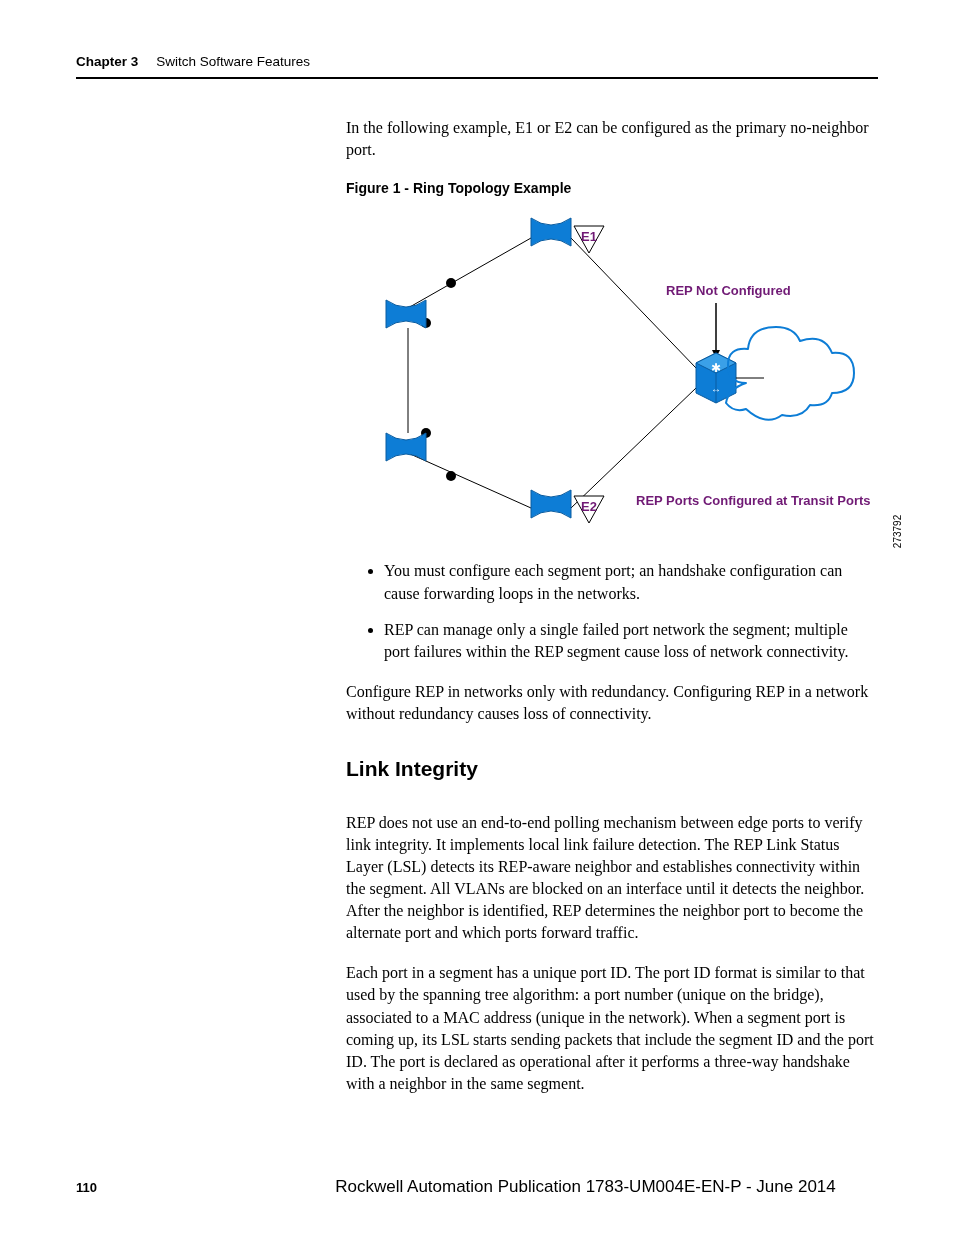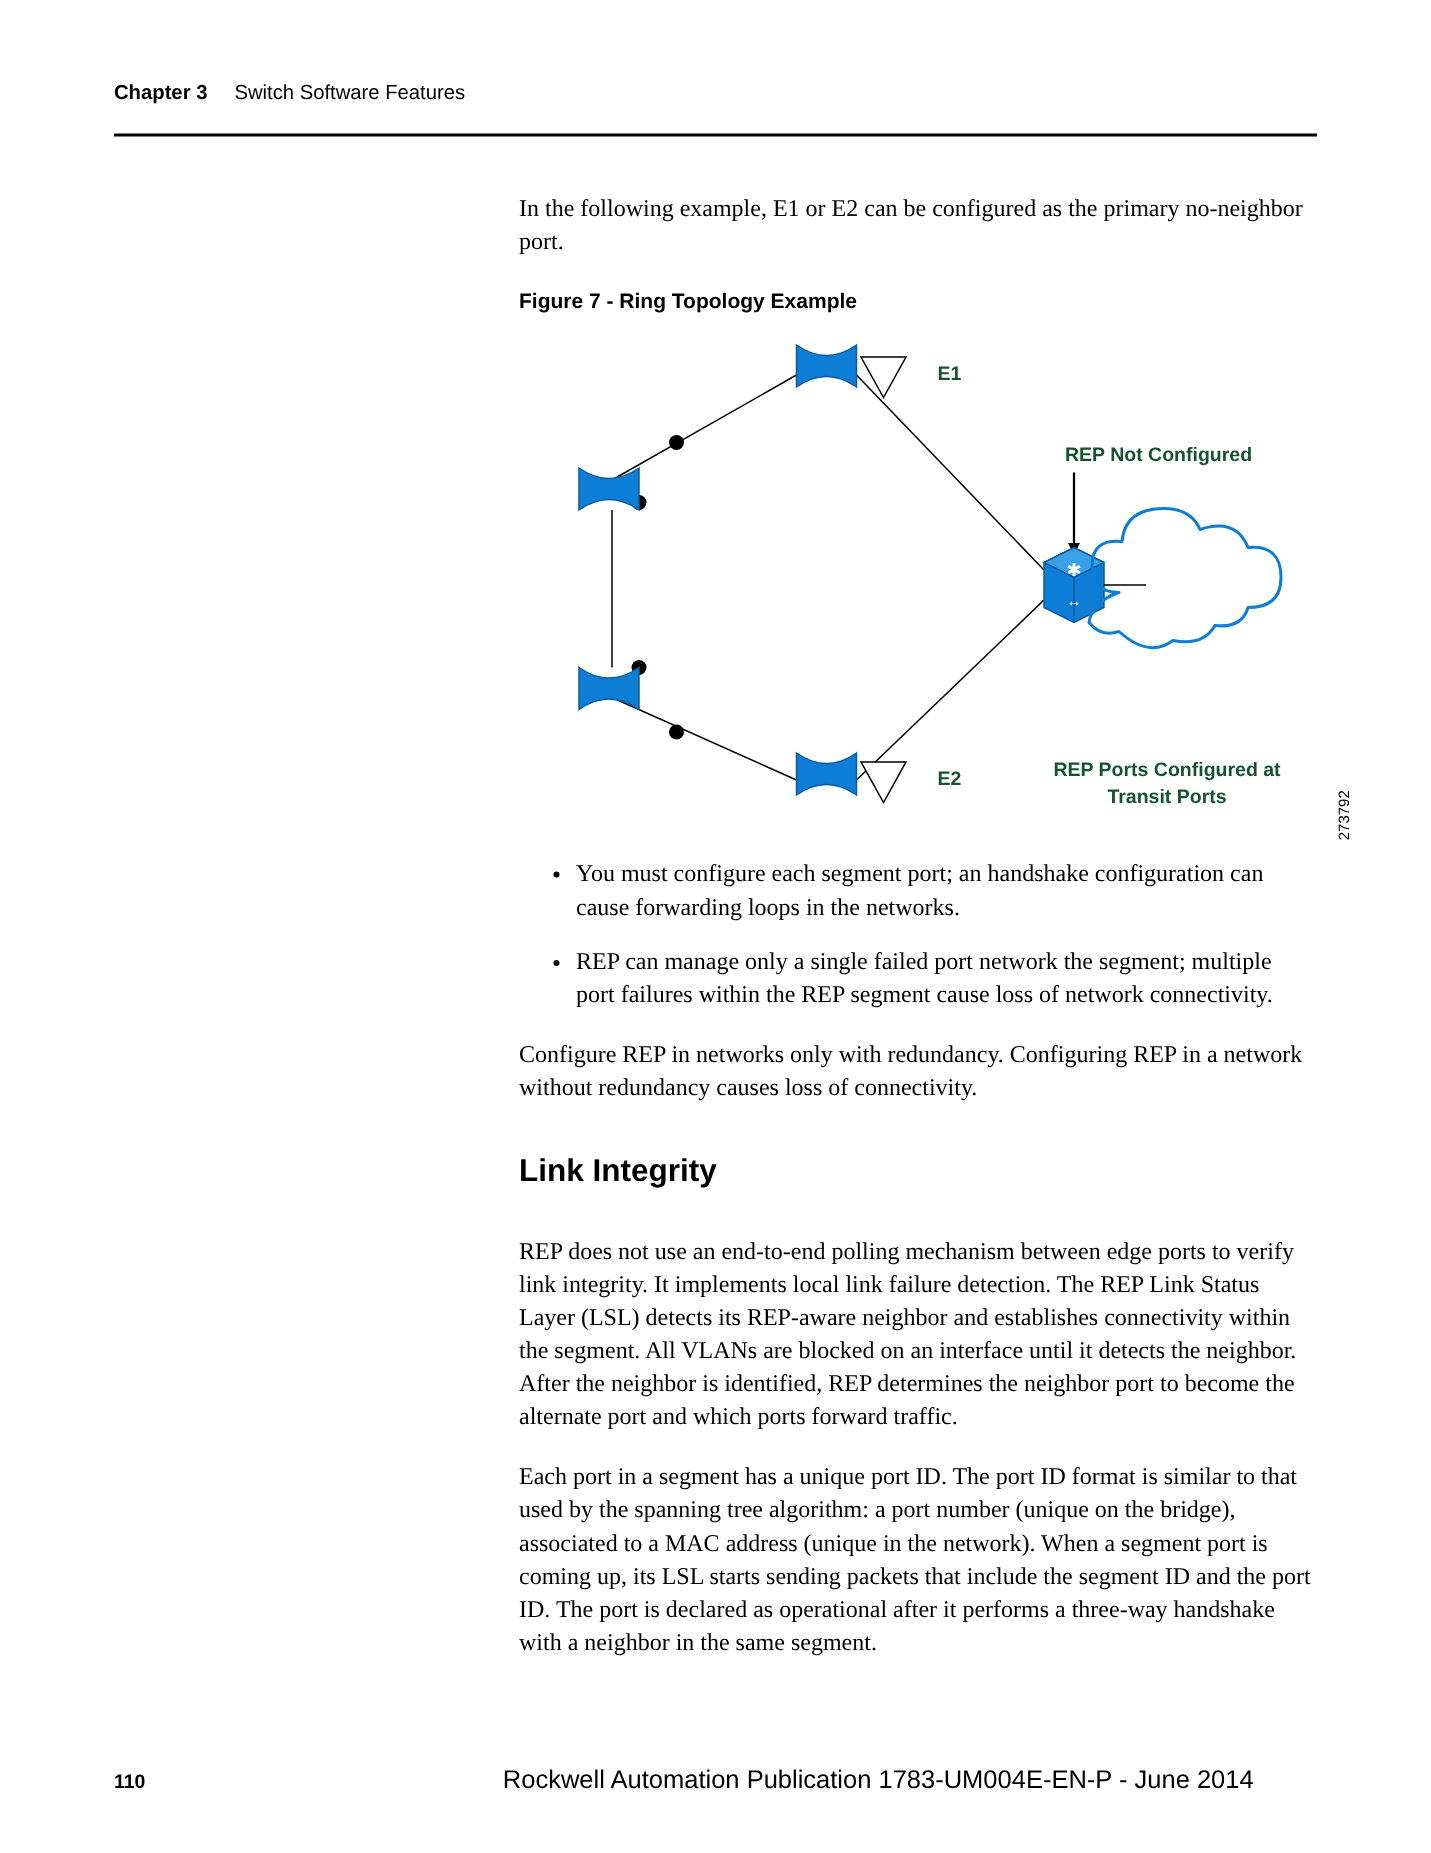--- a/index.html
+++ b/index.html
@@ -11,21 +11,21 @@
     color: #000;
     position: relative;
   }
   .page {
     padding: 54px 76px 0 76px;
   }
   .running-head {
     display: flex;
     align-items: baseline;
     gap: 18px;
-    padding-bottom: 20px;
+    padding-bottom: 8px;
     border-bottom: 2px solid #000;
     margin-bottom: 38px;
     font-family: Arial, Helvetica, sans-serif;
   }
   .chapter-label { font-weight: 700; font-size: 13.5px; }
   .chapter-title { font-size: 13.5px; font-weight: 400; }
 
   .body-col {
     margin-left: 270px;
     width: 530px;
@@ -46,22 +46,21 @@
     height: 330px;
     margin-bottom: 22px;
   }
   .figure-svg { position: absolute; top: 0; left: 0; }
 
   .fig-label {
     position: absolute;
     font-family: Arial, Helvetica, sans-serif;
     font-weight: 700;
     font-size: 13px;
-    color: #14532d;
-    margin-left: 44px;
+    color: #701a75;
   }
   .side-num {
     position: absolute;
     right: -28px;
     bottom: 24px;
     font-family: Arial, Helvetica, sans-serif;
     font-size: 10px;
     transform: rotate(-90deg);
     transform-origin: right bottom;
     color: #000;
@@ -105,21 +104,21 @@
 
   <div class="running-head">
     <span class="chapter-label">Chapter 3</span>
     <span class="chapter-title">Switch Software Features</span>
   </div>
 
   <div class="body-col">
 
     <p>In the following example, E1 or E2 can be configured as the primary no-neighbor port.</p>
 
-    <div class="fig-caption">Figure 7 - Ring Topology Example</div>
+    <div class="fig-caption">Figure 1 - Ring Topology Example</div>
 
     <div class="figure-area">
       <svg class="figure-svg" width="540" height="330" viewBox="0 0 540 330">
 
         <line x1="185" y1="30" x2="62" y2="100" stroke="#000" stroke-width="1"></line>
         <line x1="62" y1="120" x2="62" y2="225" stroke="#000" stroke-width="1"></line>
         <line x1="62" y1="245" x2="185" y2="300" stroke="#000" stroke-width="1"></line>
 
         <line x1="225" y1="30" x2="350" y2="160" stroke="#000" stroke-width="1"></line>
         <line x1="225" y1="300" x2="350" y2="180" stroke="#000" stroke-width="1"></line>

